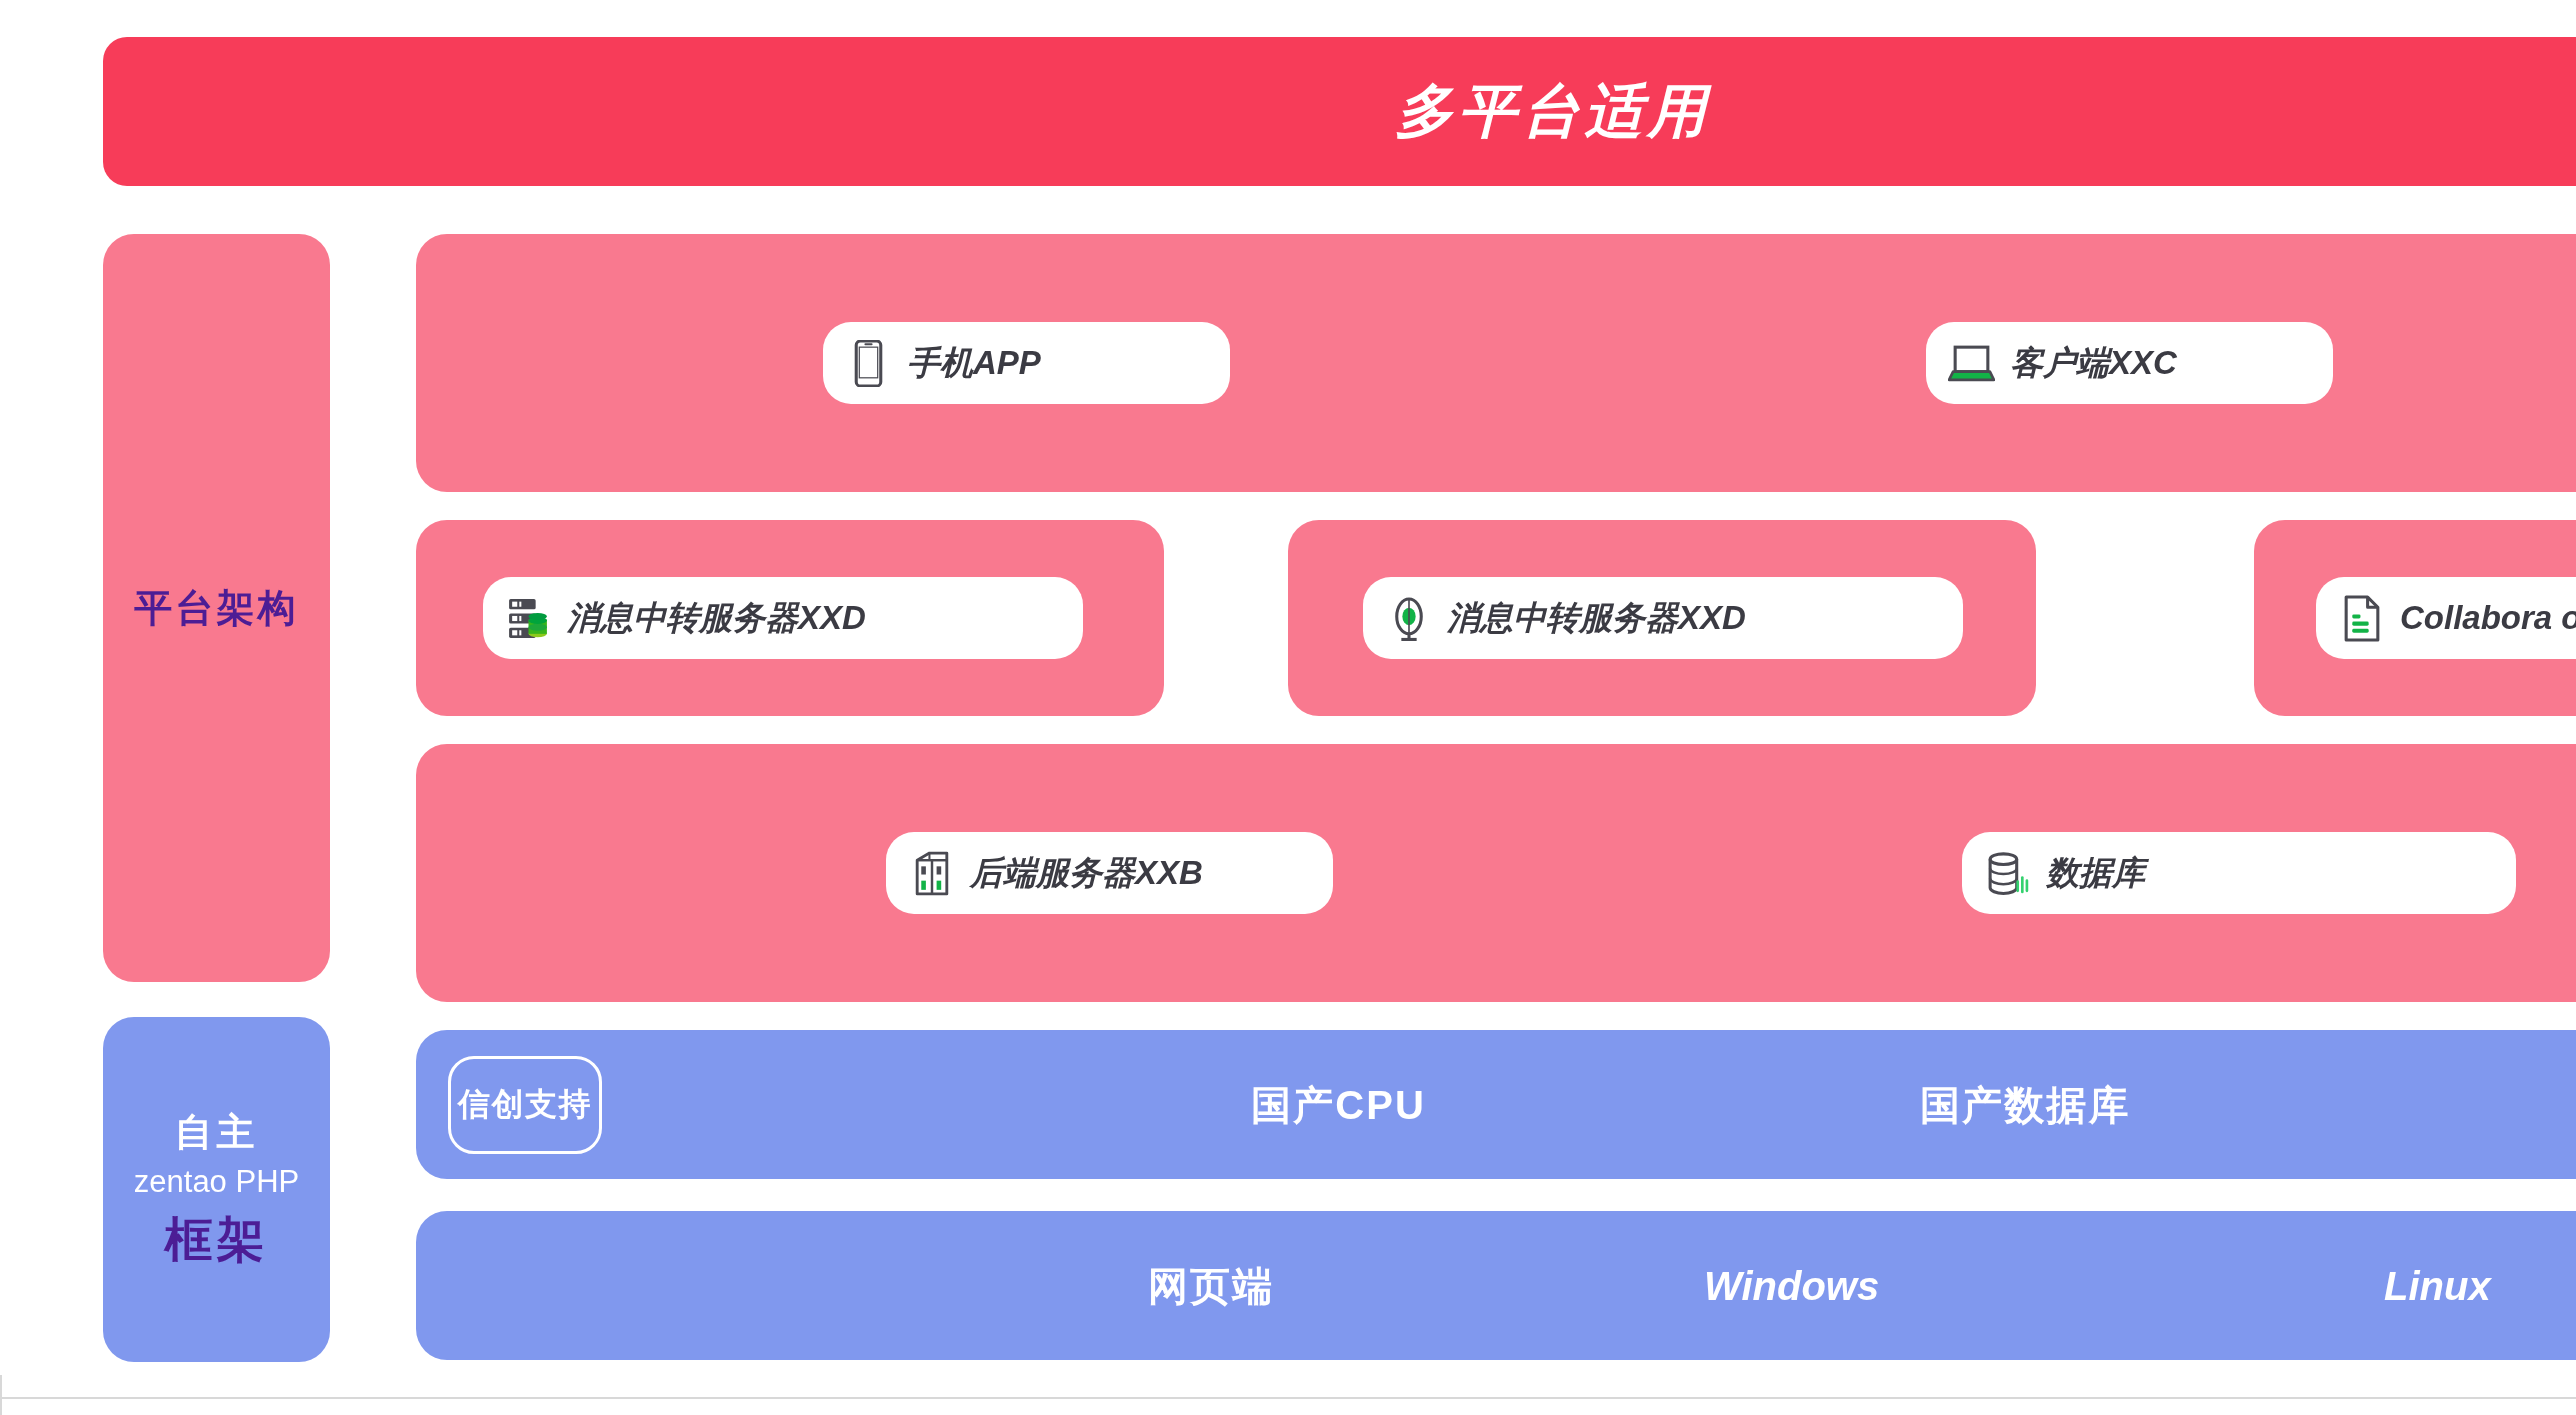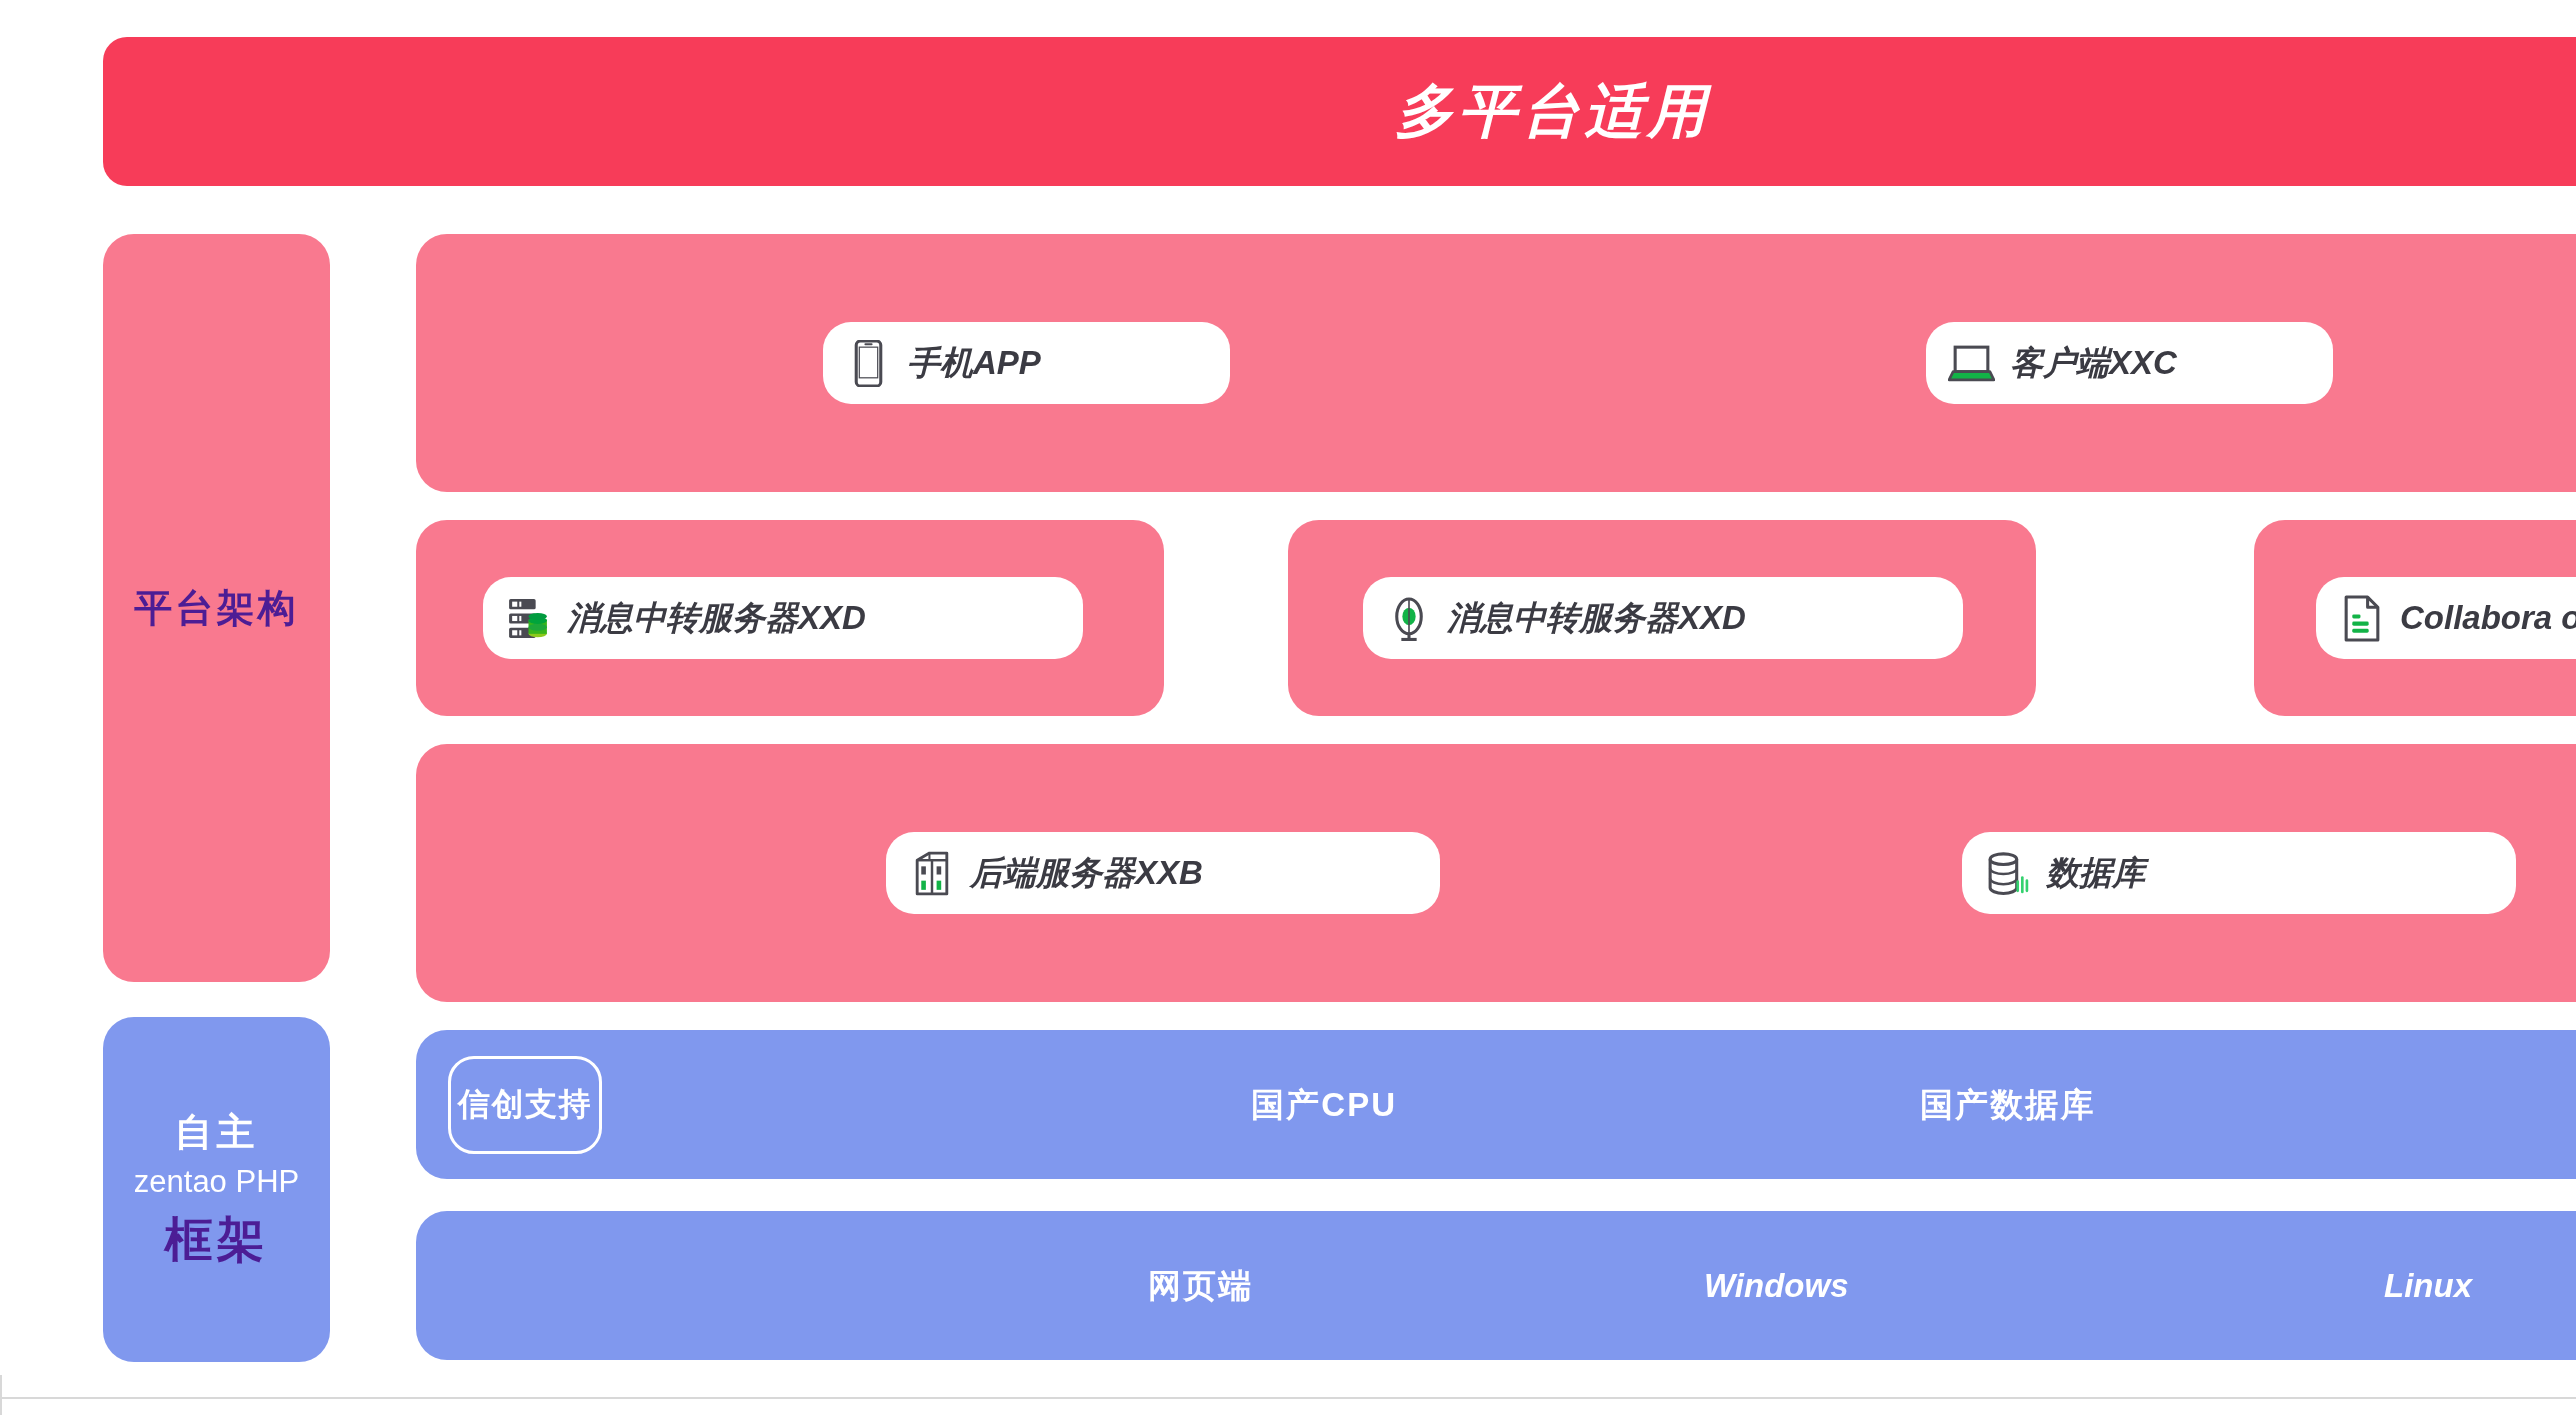--- a/index.html
+++ b/index.html
@@ -116,42 +116,42 @@
   .pill-ico svg{display:block;}
 
   
   .p-app{left:407px;top:88px;width:407px;}
   .p-xxc{left:1510px;top:88px;width:407px;}
   
   .p-xxd1{left:67px;top:57px;width:600px;}
   .p-xxd2{left:75px;top:57px;width:600px;}
   .p-collab{left:62px;top:57px;width:639px;}
   
-  .p-xxb{left:470px;top:88px;width:554px;}
+  .p-xxb{left:470px;top:88px;width:447px;}
   .p-db{left:1546px;top:88px;width:554px;}
 
   
   .tag{
     position:absolute;
     left:32px;top:26px;
     height:98px;
     border:3.6px solid #ffffff;
     border-radius:26px;
     display:flex;align-items:center;justify-content:center;
     padding:0 7px;
     box-sizing:border-box;
   }
   .bandb .tag{top:26px;height:98px;}
   .tag-label{
     color:#ffffff;font-size:32px;font-weight:bold;letter-spacing:1.5px;white-space:nowrap;
   }
   .os-label{
     position:absolute;
     color:#ffffff;
-    font-size:33px;
+    font-size:40px;
     font-weight:bold;
     font-style:italic;
     white-space:nowrap;
     top:50%;
     transform:translateY(-50%);
   }
   .os-cn{font-style:normal;letter-spacing:2.1px;}
 
   
   .xc-0{left:835px;}

